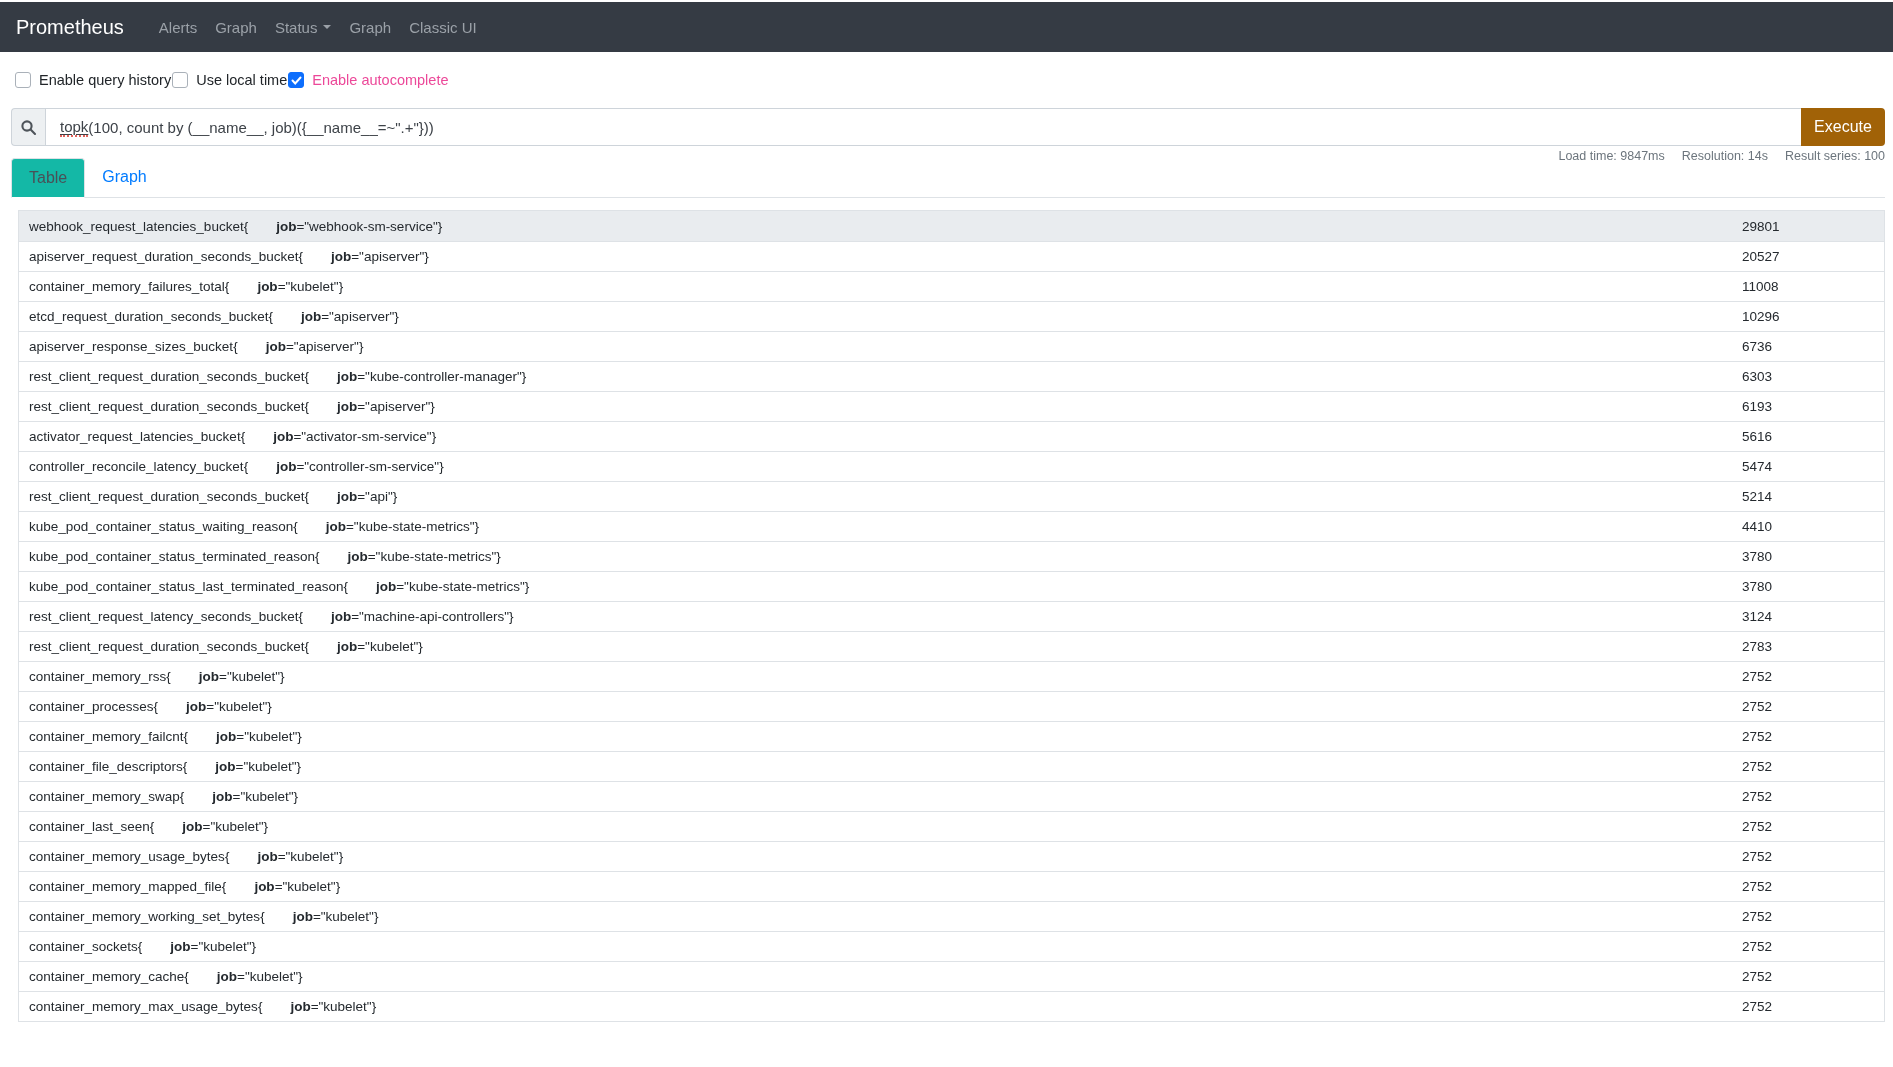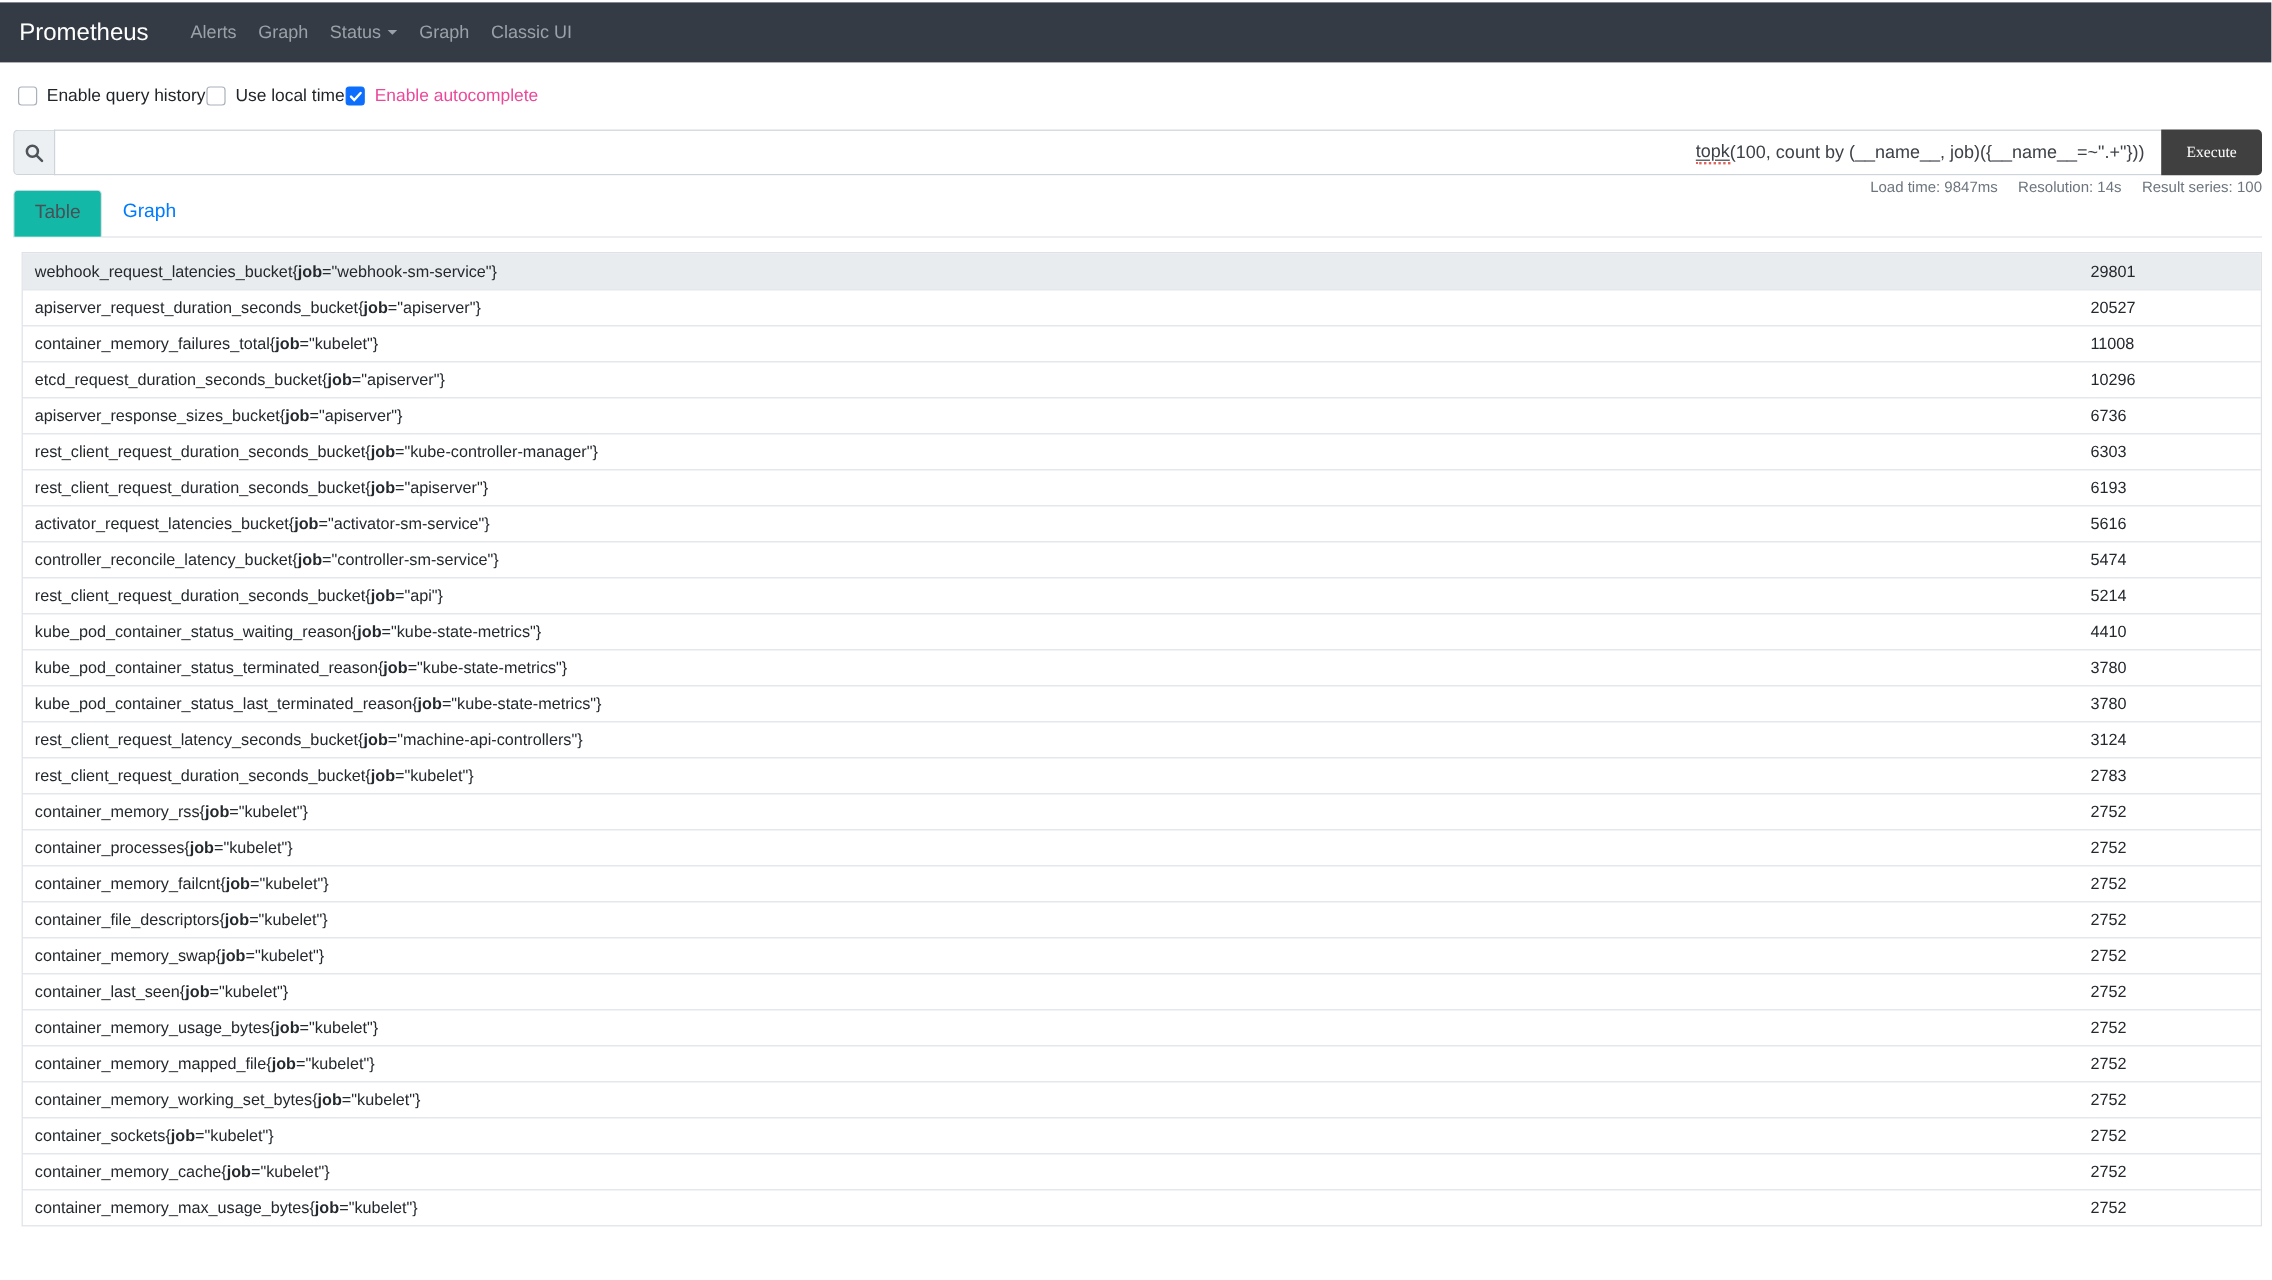--- a/index.html
+++ b/index.html
@@ -43,27 +43,27 @@
 
   
   .query-row { display:flex; margin-top:20px; height:38px; }
   .q-icon {
     width:34px; background:#edf0f2; border:1px solid #ced4da; border-right:none;
     border-radius:4px 0 0 4px; display:flex; align-items:center; justify-content:center;
   }
   .q-input {
     flex:1; background:#fff; border:1px solid #ced4da; border-right:none;
     display:flex; align-items:center; padding:0 14px; font-size:15px; color:#3d4248;
-    cursor:text; white-space:pre;justify-content:flex-end;
+    cursor:text; white-space:pre;
   }
   .misspell { text-decoration:underline; text-underline-offset:2px; border-bottom:2px dotted #e0635c; }
   .exec-btn {
-    width:84px; background:#404040; color:#fff; border:none; font-size:13px;
+    width:84px; background:#a16207; color:#fff; border:none; font-size:16px;
     border-radius:0 4px 4px 0; cursor:pointer;
-    font-family:Liberation Serif, serif;
+    font-family:Liberation Sans, sans-serif;
   }
 
   
   .tabs-row { position:relative; display:flex; margin-top:12px; border-bottom:1px solid #dee2e6; }
   .stats {
     position:absolute; top:-9px; right:0; display:flex; gap:17px;
     font-size:12.5px; color:#6c757d;
   }
   .tab { padding:10px 17px; font-size:16px; cursor:pointer; }
   .tab-active {
@@ -90,21 +90,21 @@
   
   .rtable { margin:12px 0 0 7px; border:1px solid #dee2e6; }
   .rrow {
     display:grid; grid-template-columns:1fr 142px; height:30px;
     align-items:center; border-top:1px solid #dee2e6;
     font-size:13.5px; color:#24292e;
   }
   .rrow:first-child { border-top:none; }
   .rrow.hl { background:#e9ecef; }
   .m-expr { padding-left:10px; white-space:nowrap; overflow:hidden; }
-  .m-job { font-weight:bold; }
+  .m-job { font-weight:bold;margin-left:28px; }
   .m-val { white-space:nowrap; }
 </style>
 </head>
 <body>
 
 <div class="navbar">
   <div class="brand">Prometheus</div>
   <div class="nav-link">
     <span>Alerts</span>
   </div>

